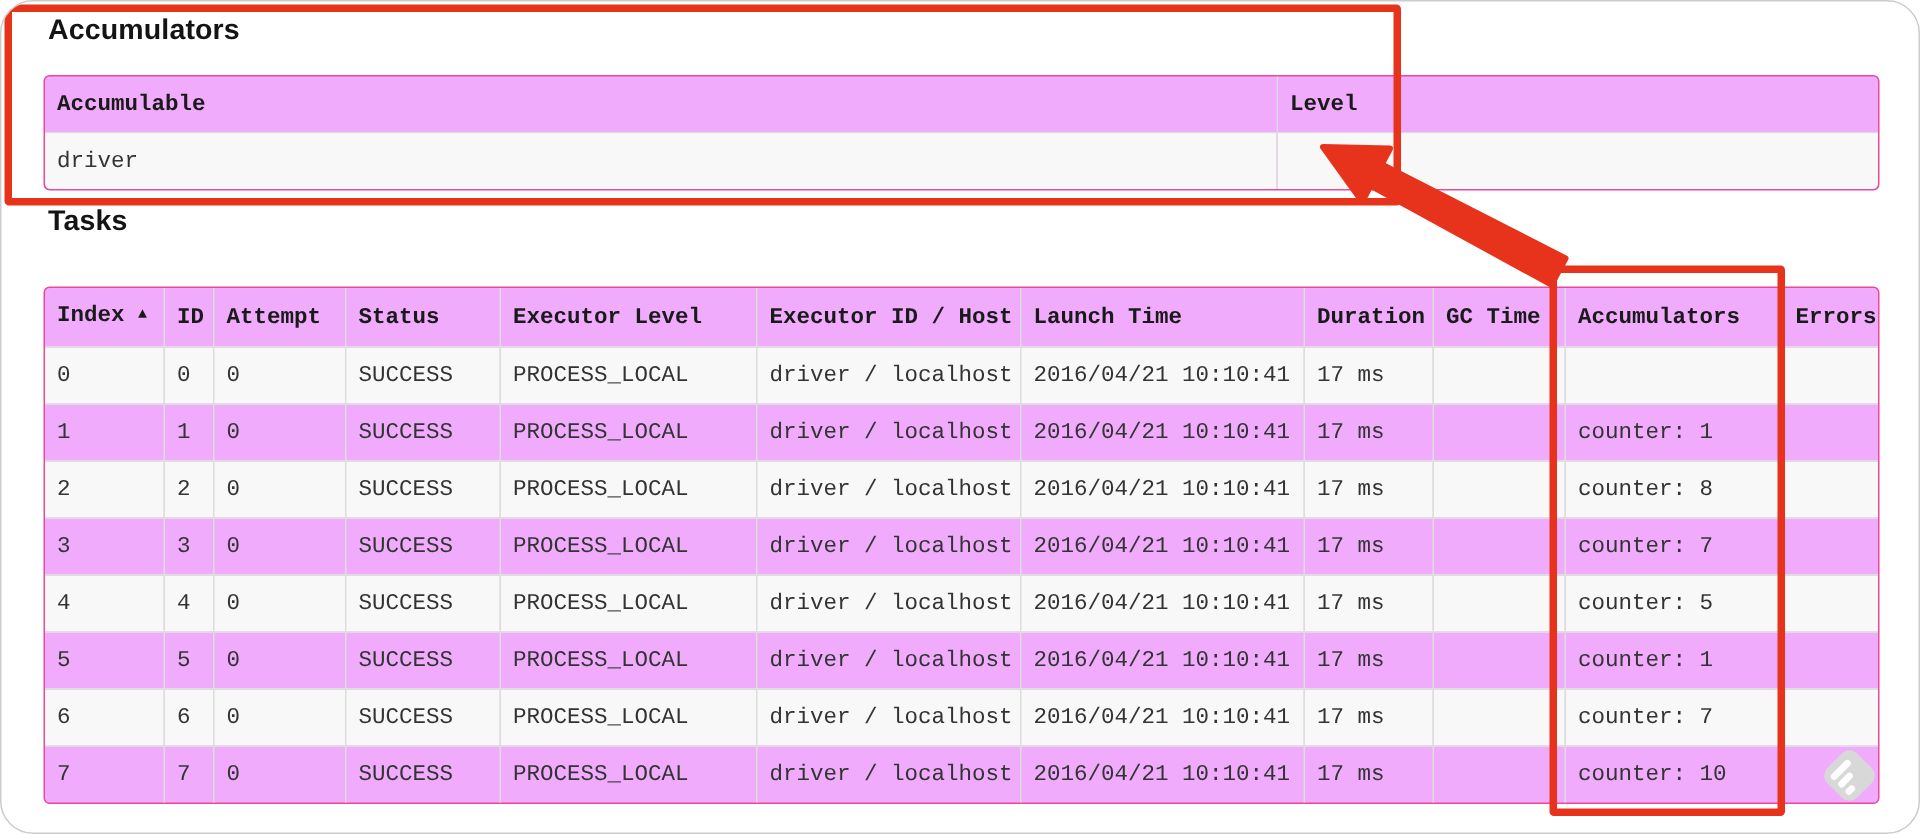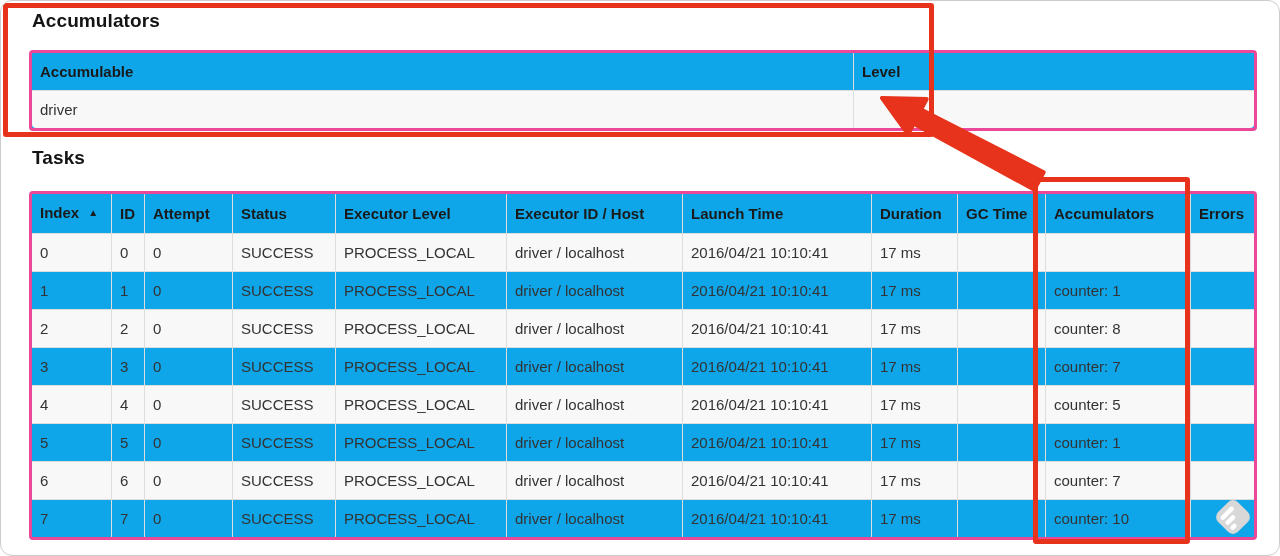--- a/index.html
+++ b/index.html
@@ -6,44 +6,45 @@
   html, body { background: #ffffff; }
   body {
     font-family: "Liberation Sans", "DejaVu Sans", sans-serif;
     width: 1280px; height: 556px;
   }
   .page {
     position: relative;
     width: 1280px; height: 556px;
     background: #ffffff;
     border: 1px solid #cccccc;
-    border-radius: 12px;
+    border-radius: 22px;
     overflow: hidden;
   }
   .section-heading {
     position: absolute;
     left: 31px;
     font-size: 19px;
     font-weight: bold;
     color: #141414;
     letter-spacing: 0.1px;
   }
   #acc-heading { top: 9px; }
-  #tasks-heading { top: 146px; }
+  #tasks-heading { top: 136px; }
 
   table.ui-table {
     position: absolute;
     left: 28px;
     width: 1222px;
     table-layout: fixed;
     border-collapse: separate;
     border-spacing: 0;
-    border: 3px solid #ec4899;
+    border: 1px solid #ec4899;
     border-radius: 4px;
-    background: #0ea5e9;
+    background: #f0abfc;
+    font-family: Liberation Mono, monospace;
   }
   #acc-table { top: 49px; }
   #tasks-table { top: 190px; }
 
   .ui-table th, .ui-table td {
     border-left: 1px solid #dddddd;
     border-top: 1px solid #dddddd;
     padding: 8px;
     font-size: 15px;
     line-height: 21px;

